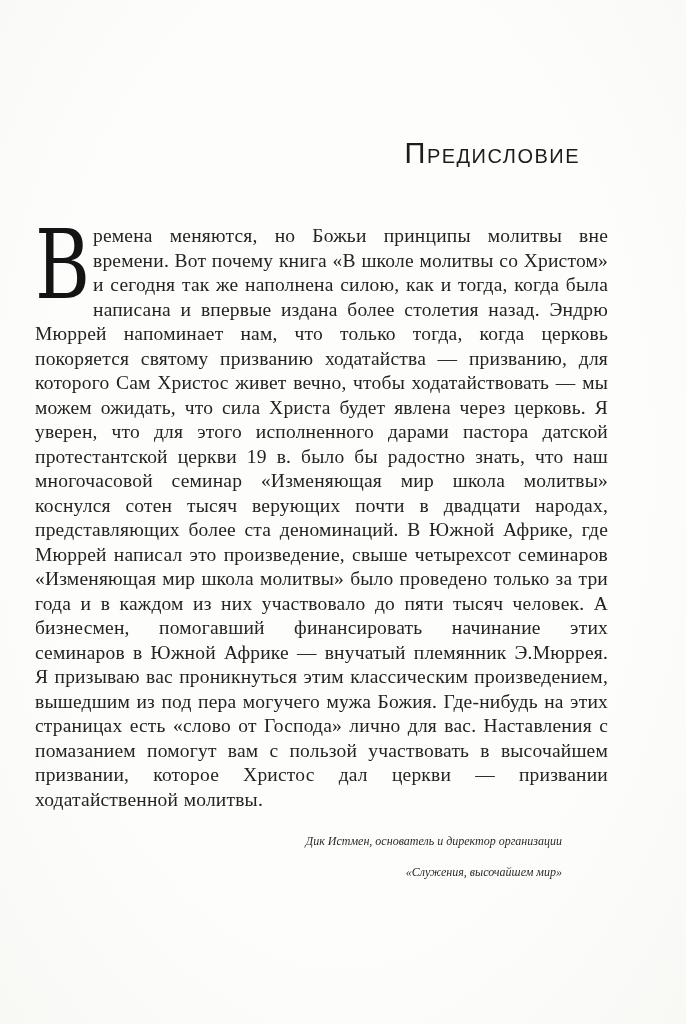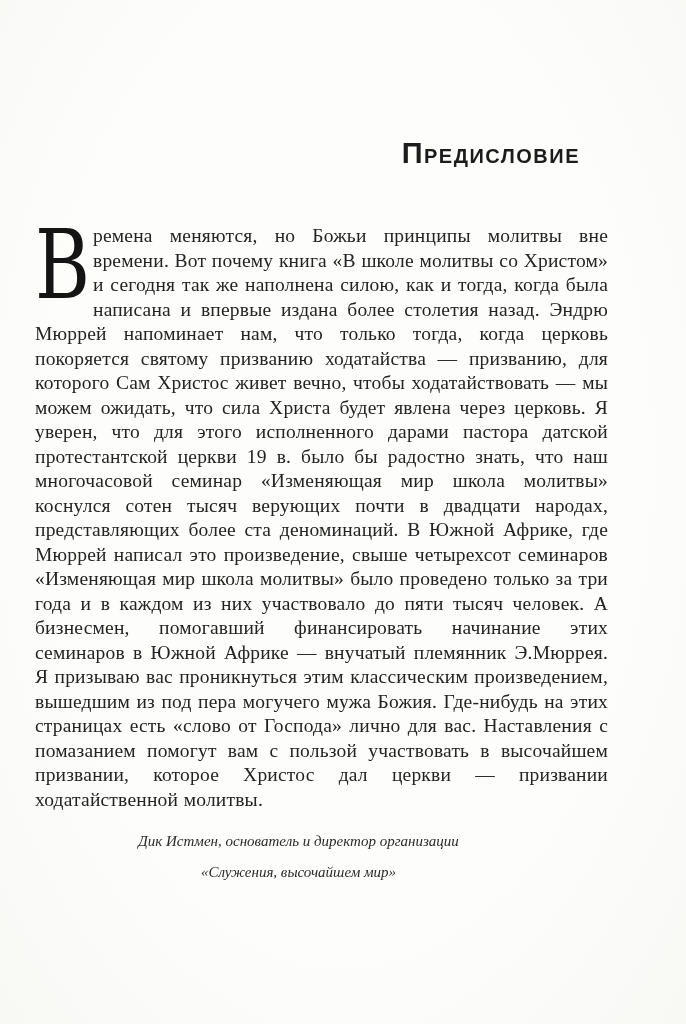--- a/index.html
+++ b/index.html
@@ -16,21 +16,21 @@
     background-image: radial-gradient(ellipse at 50% 45%, #fdfdfc 60%, #f8f8f5 100%);
     font-family: "Liberation Serif", "DejaVu Serif", serif;
     color: #232323;
   }
   .chapter-title {
     position: absolute;
     top: 137px;
     right: 106px;
     margin: 0;
     font-family: "Liberation Sans", "DejaVu Sans", sans-serif;
-    font-weight: 700;
+    font-weight: 400;
     font-variant: small-caps;
     font-size: 29px;
     letter-spacing: 1.5px;
     color: #1c1c1c;
     z-index: 1;
   }
   .body-block {
     position: absolute;
     top: 224px;
     left: 35px;
@@ -58,23 +58,23 @@
     line-height: 76px;
     font-weight: 400;
     color: #141414;
     transform: scaleX(0.78);
     transform-origin: left center;
     overflow: visible;
   }
   .signature {
     margin-top: 14px;
     padding-right: 46px;
-    text-align: center;
+    text-align: right;
     font-style: italic;
-    font-size: 15px;
+    font-size: 12px;
     line-height: 31px;
     color: #2a2a2a;
   }
   .watermark {
     position: absolute;
     top: 831px;
     left: 28px;
     z-index: 2;
     font-family: "DejaVu Sans", "Liberation Sans", sans-serif;
     font-size: 52px;

